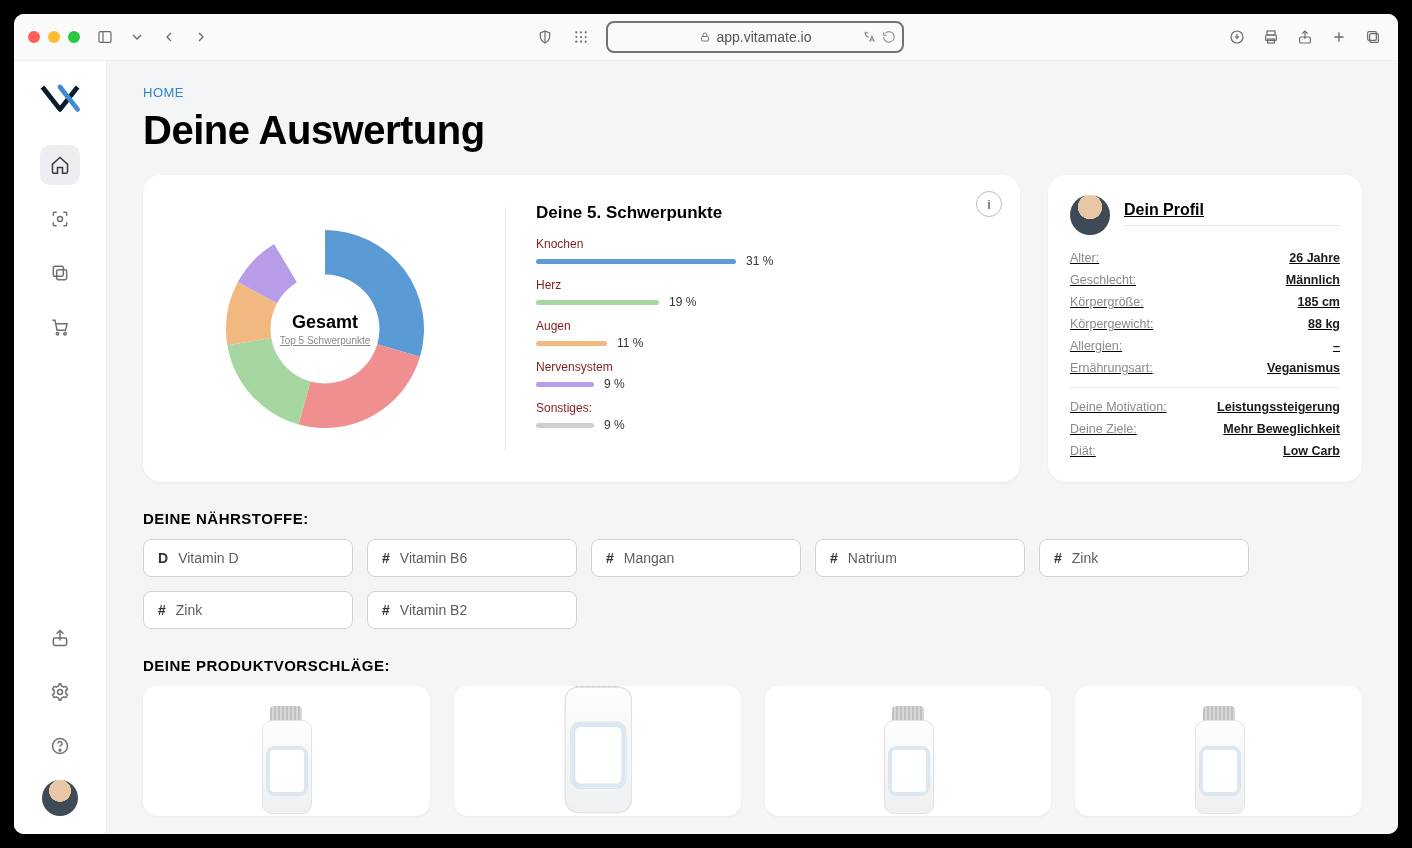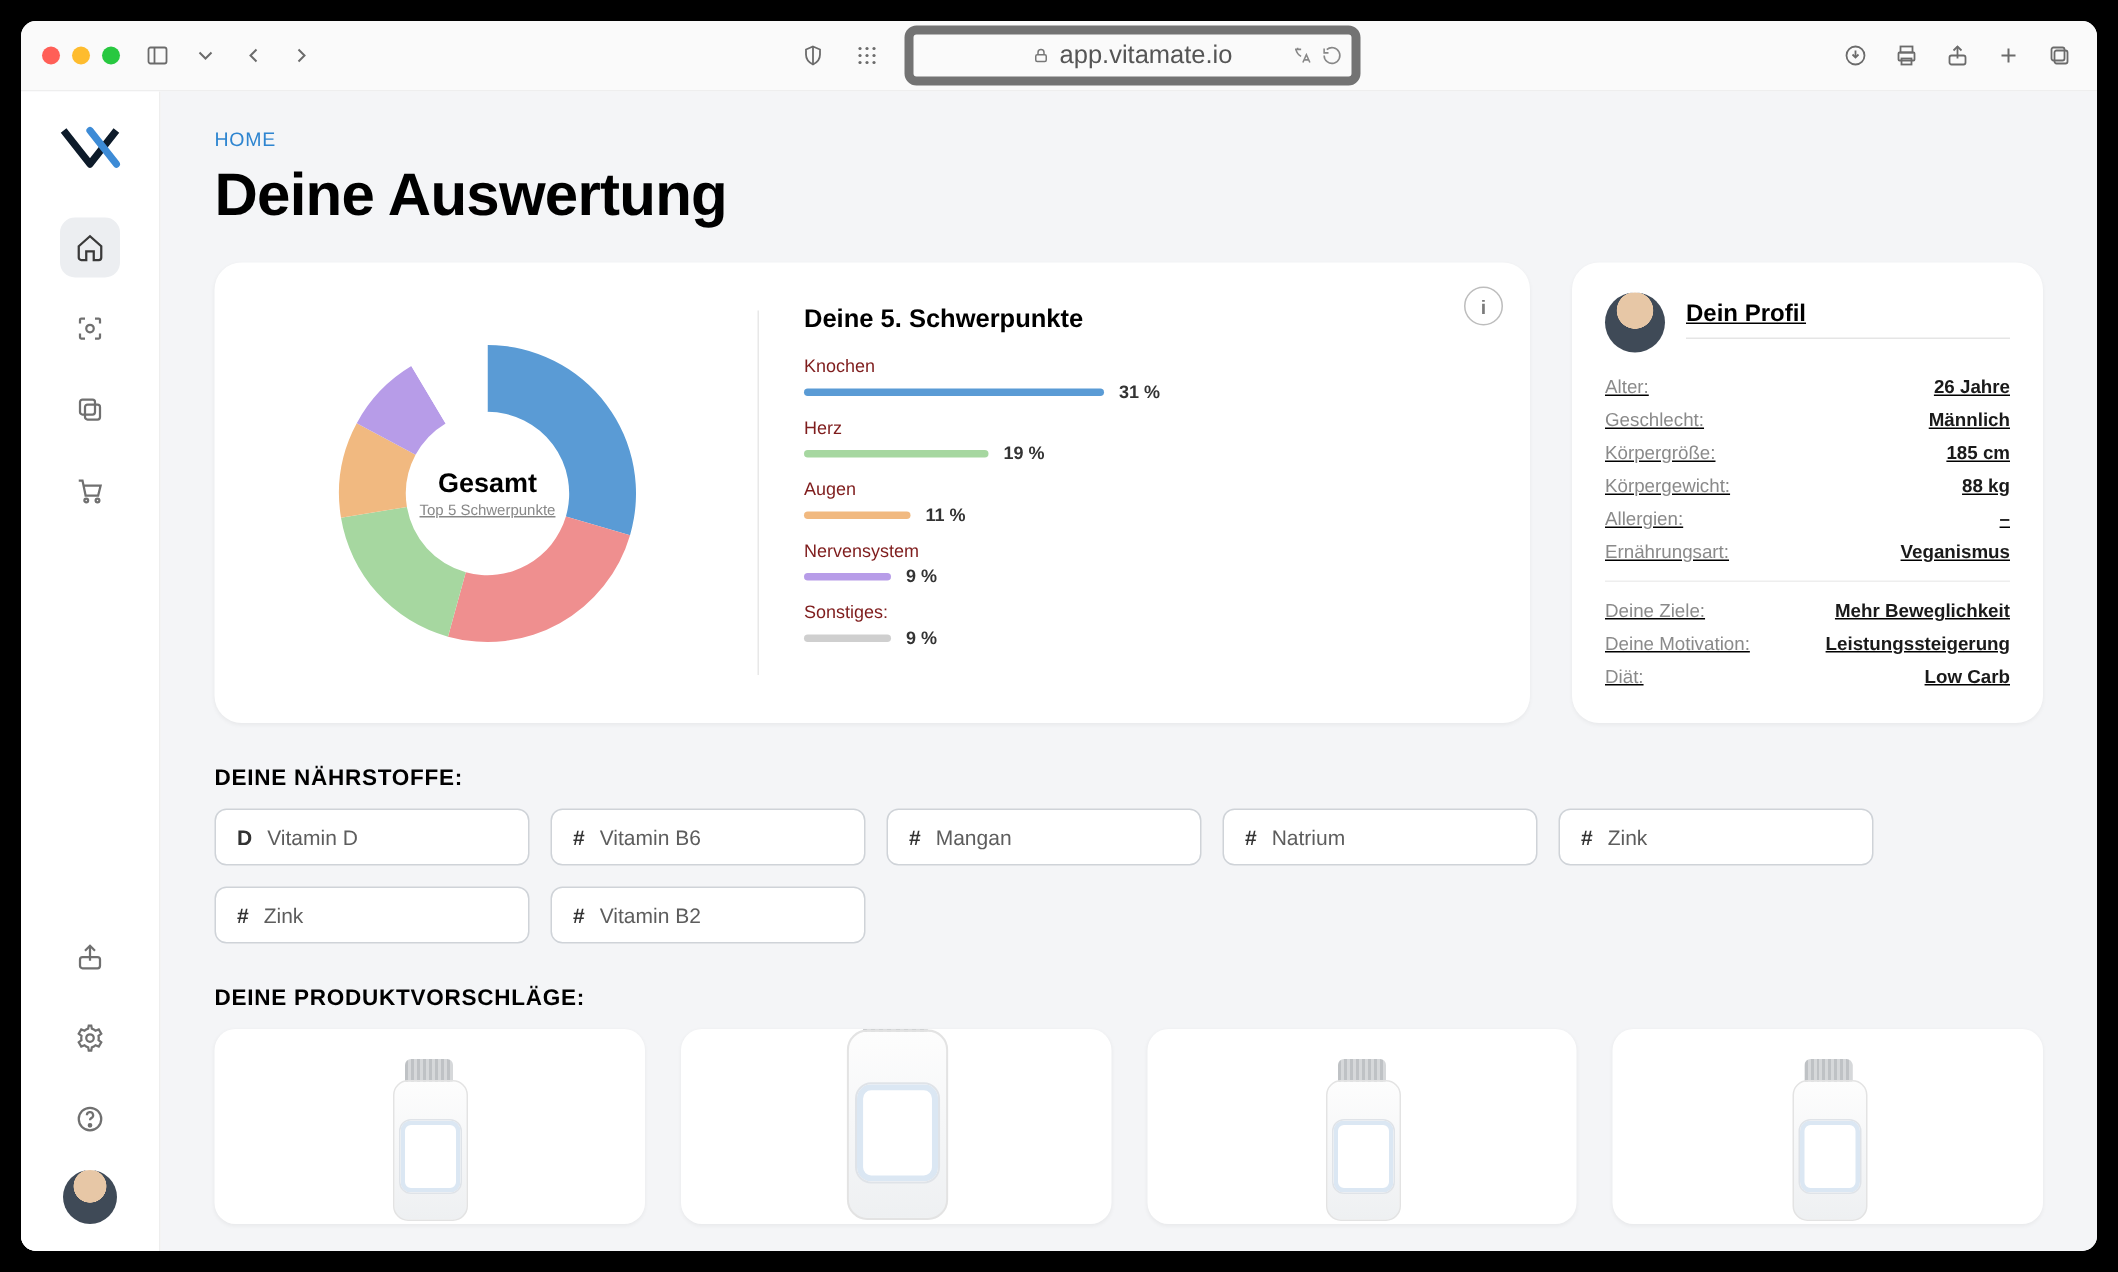--- a/index.html
+++ b/index.html
@@ -18,21 +18,21 @@
   }
   html,body{margin:0;padding:0;font-family:-apple-system,Segoe UI,Helvetica,Arial,sans-serif;background:#000;}
   .device{width:1412px;height:848px;box-sizing:border-box;border-radius:24px;overflow:hidden;background:#fff;display:flex;flex-direction:column;border:14px solid #000;}
   
   .chrome{height:46px;background:var(--chrome);border-bottom:1px solid #eee;display:flex;align-items:center;padding:0 14px;gap:14px;}
   .traffic{display:flex;gap:8px;}
   .dot{width:12px;height:12px;border-radius:50%;}
   .dot.red{background:#ff5f57;} .dot.yellow{background:#febc2e;} .dot.green{background:#28c840;}
   .chrome .icon-btn{width:22px;height:22px;display:flex;align-items:center;justify-content:center;color:#6b6b6b;border-radius:4px;}
   .chrome .icon-btn svg{width:16px;height:16px;}
-  .chrome .addr{flex:1;max-width:560px;height:28px;border:6px solid #737373;border-radius:8px;font-size:17px;color:#555;display:flex;align-items:center;justify-content:center;gap:6px;margin:0 auto;position:relative;}
+  .chrome .addr{flex:1;max-width:560px;height:28px;border:2px solid #737373;border-radius:8px;font-size:14px;color:#555;display:flex;align-items:center;justify-content:center;gap:6px;margin:0 auto;position:relative;}
   .chrome .addr .right{position:absolute;right:6px;display:flex;gap:6px;align-items:center;color:#888;}
   .chrome .right-icons{display:flex;gap:12px;align-items:center;color:#6b6b6b;}
   .chrome .left-icons{display:flex;gap:10px;align-items:center;color:#6b6b6b;}
   .chrome .spacer{flex:1;}
   
   .app{flex:1;display:flex;min-height:0;background:var(--bg);}
   .sidebar{width:92px;background:#fff;border-right:1px solid #eee;display:flex;flex-direction:column;align-items:center;padding:18px 0;gap:14px;}
   .logo{width:48px;height:40px;margin-bottom:12px;}
   .side-btn{width:40px;height:40px;border-radius:10px;display:flex;align-items:center;justify-content:center;color:#707070;}
   .side-btn.active{background:#eceef1;color:#3a3a3a;}
@@ -53,21 +53,21 @@
   .donut-label{position:absolute;inset:0;display:flex;flex-direction:column;align-items:center;justify-content:center;}
   .donut-label .t{font-weight:800;font-size:18px;}
   .donut-label .s{font-size:10px;color:#888;margin-top:2px;text-decoration:underline;}
   .divider{width:1px;background:#e8e8e8;margin:4px 6px;}
   .metrics{flex:1;min-width:0;}
   .metrics h3{margin:0 0 14px;font-size:17px;font-weight:800;}
   .metric{margin-bottom:10px;font-size:12px;}
   .metric .label{color:#7f1d1d;margin-bottom:3px;}
   .bar-row{display:flex;align-items:center;gap:10px;}
   .bar{flex:0 0 auto;height:5px;border-radius:3px;}
-  .pct{font-size:12px;font-weight:700;color:#333;}
+  .pct{font-size:12px;font-weight:400;color:#333;}
   
   .profile{width:270px;padding:20px 22px;text-decoration:underline;}
   .profile-head{display:flex;align-items:center;gap:14px;margin-bottom:12px;}
   .profile-head .avatar{width:40px;height:40px;}
   .profile-head h3{margin:0 0 4px;font-size:16px;font-weight:800;border-bottom:1px solid #e5e5e5;padding-bottom:6px;flex:1;}
   .kv{display:flex;justify-content:space-between;font-size:12.5px;padding:4px 0;}
   .kv .k{color:#8a8a8a;}
   .kv .v{font-weight:700;color:#1a1a1a;}
   .profile hr{border:none;border-top:1px solid #eee;margin:8px 0;}
   
@@ -348,26 +348,26 @@
                 <span class="v">–</span>
               </div>
               <div class="kv">
                 <span class="k">Ernährungsart:</span>
                 <span class="v">Veganismus</span>
               </div>
             </div>
           <hr>
           <div id="profile-rows2">
               <div class="kv">
+                <span class="k">Deine Motivation:</span>
+                <span class="v">Leistungssteigerung</span>
+              </div>
+              <div class="kv">
                 <span class="k">Deine Ziele:</span>
                 <span class="v">Mehr Beweglichkeit</span>
-              </div>
-              <div class="kv">
-                <span class="k">Deine Motivation:</span>
-                <span class="v">Leistungssteigerung</span>
               </div>
               <div class="kv">
                 <span class="k">Diät:</span>
                 <span class="v">Low Carb</span>
               </div>
             </div>
         </aside>
       </div>
 
       <div class="sec-title">DEINE NÄHRSTOFFE:</div>

